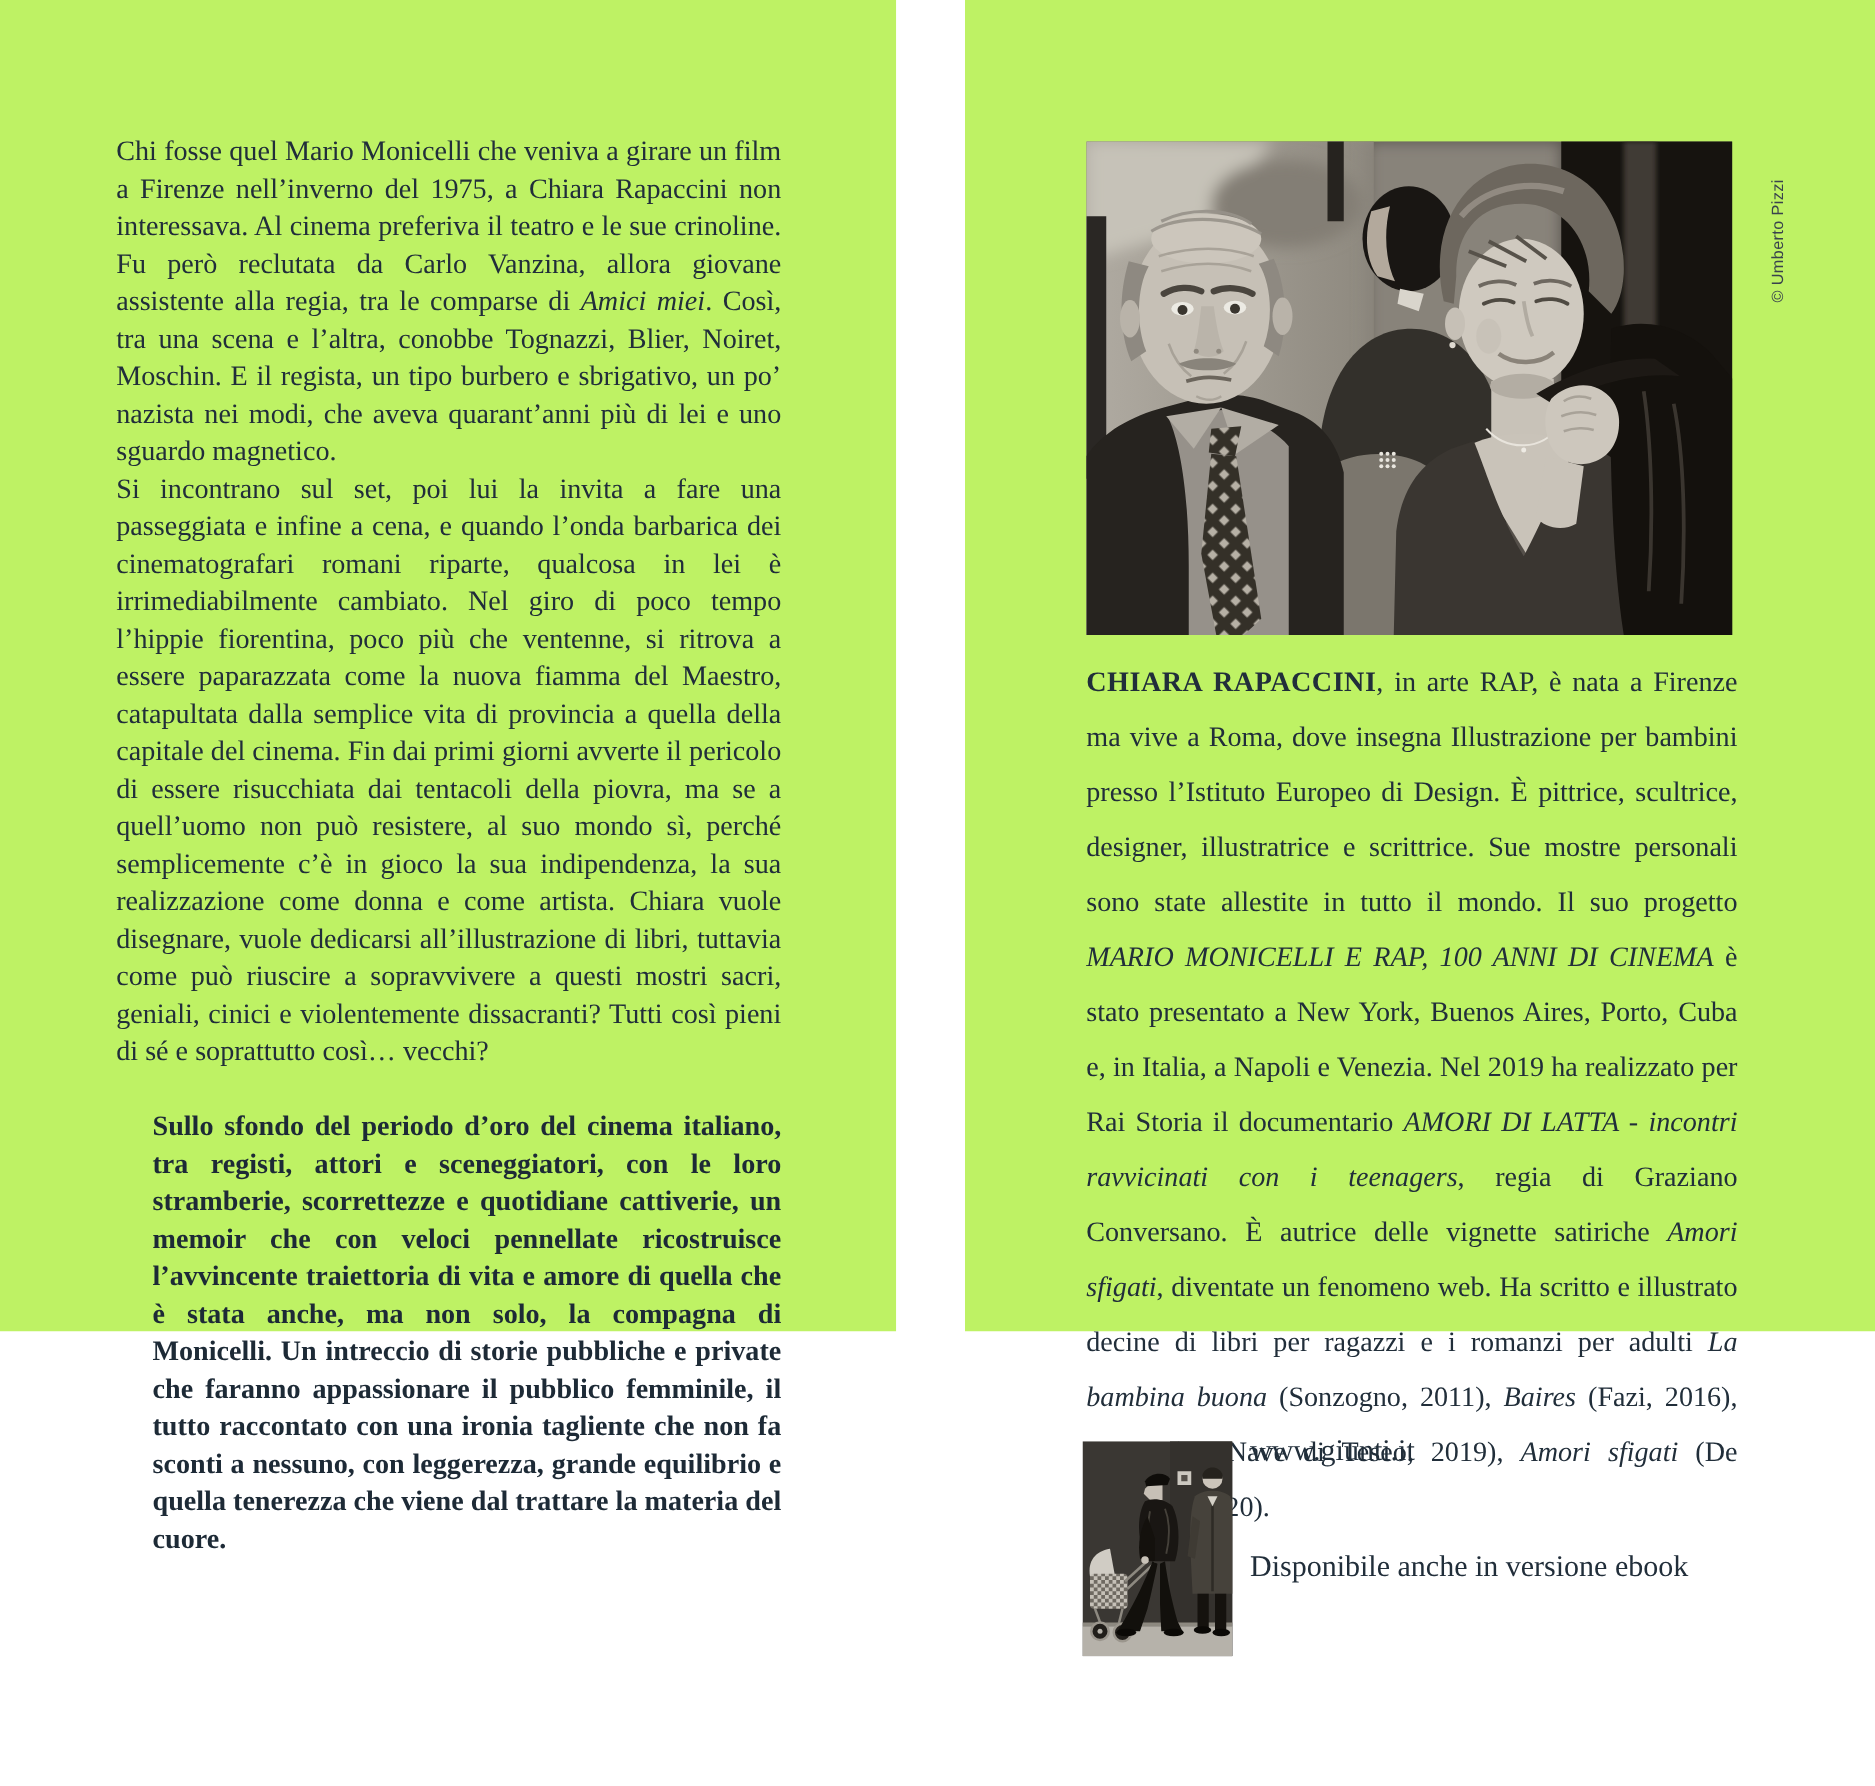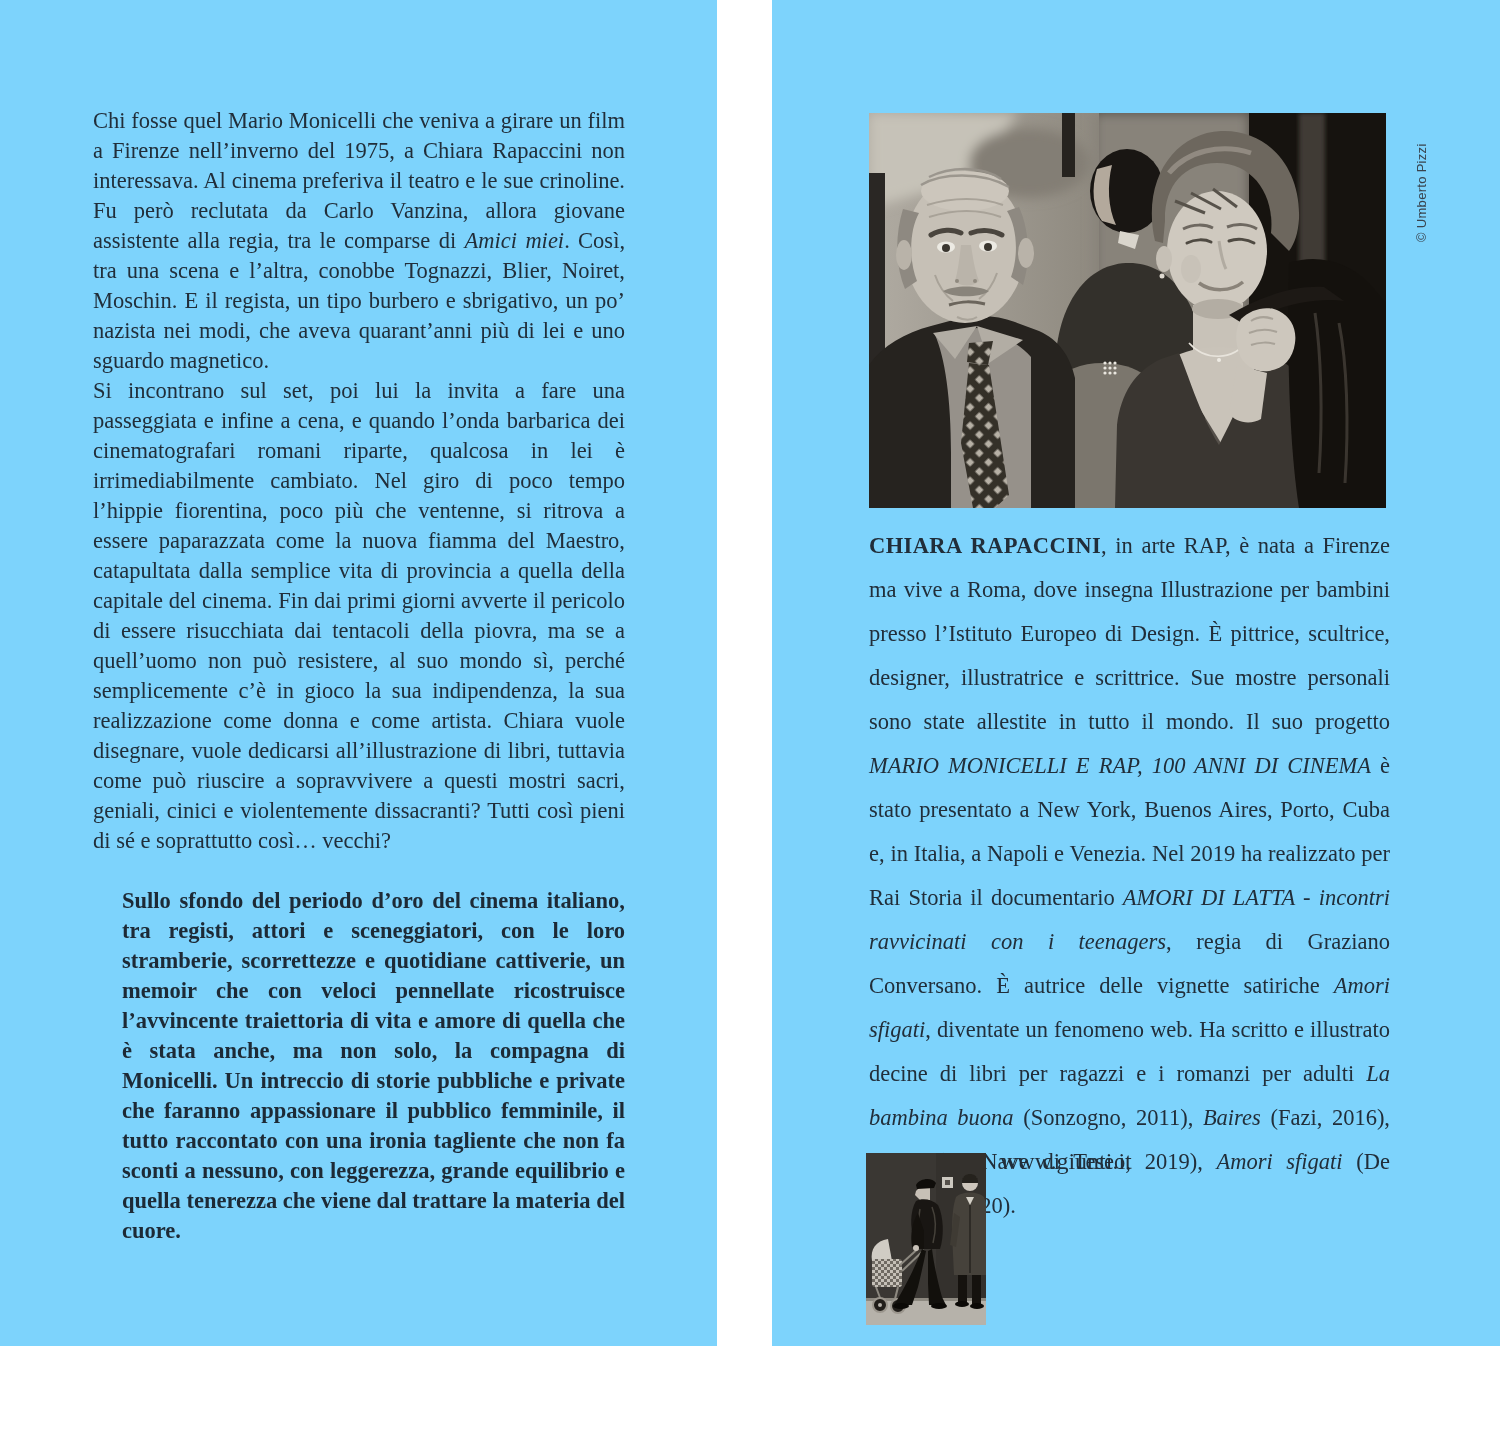--- a/index.html
+++ b/index.html
@@ -1,21 +1,21 @@
 <!DOCTYPE html>
 <html lang="it"><head>
 <meta charset="utf-8">
 <style>
   html,body{margin:0;padding:0;}
   body{
     width:1500px;height:1429px;position:relative;background:#ffffff;
     font-family:"Liberation Serif","DejaVu Serif",serif;
     -webkit-font-smoothing:antialiased;
   }
-  .panel{position:absolute;top:0;height:1346px;background:#7dd3fc;}
+  .panel{position:absolute;top:0;height:1065px;background:#bef264;}
   #left-flap{left:0;width:717px;}
   #gutter{position:absolute;top:0;left:717px;width:55px;height:1429px;background:#ffffff;}
   #right-flap{left:772px;width:728px;}
 
   
   #left-copy{
     position:absolute;left:93px;top:106px;width:532px;
     font-size:22.5px;line-height:30px;color:#212e3a;
     text-align:justify;
   }
@@ -256,13 +256,14 @@
         <path d="M88,60 L84,92 L90,94 L94,64 Z" fill="#3f3b34"></path>
         <rect x="92" y="122" width="9" height="28" fill="#15120e"></rect>
         <rect x="106" y="122" width="9" height="30" fill="#15120e"></rect>
         <ellipse cx="96" cy="151" rx="7" ry="3" fill="#0b0906"></ellipse>
         <ellipse cx="111" cy="153" rx="7" ry="3" fill="#0b0906"></ellipse>
       </g>
     </svg>
   </div>
 
   <div id="website">www.giunti.it</div>
+  <div id="ebook">Disponibile anche in versione ebook</div>
 </div>
 
 </body></html>

